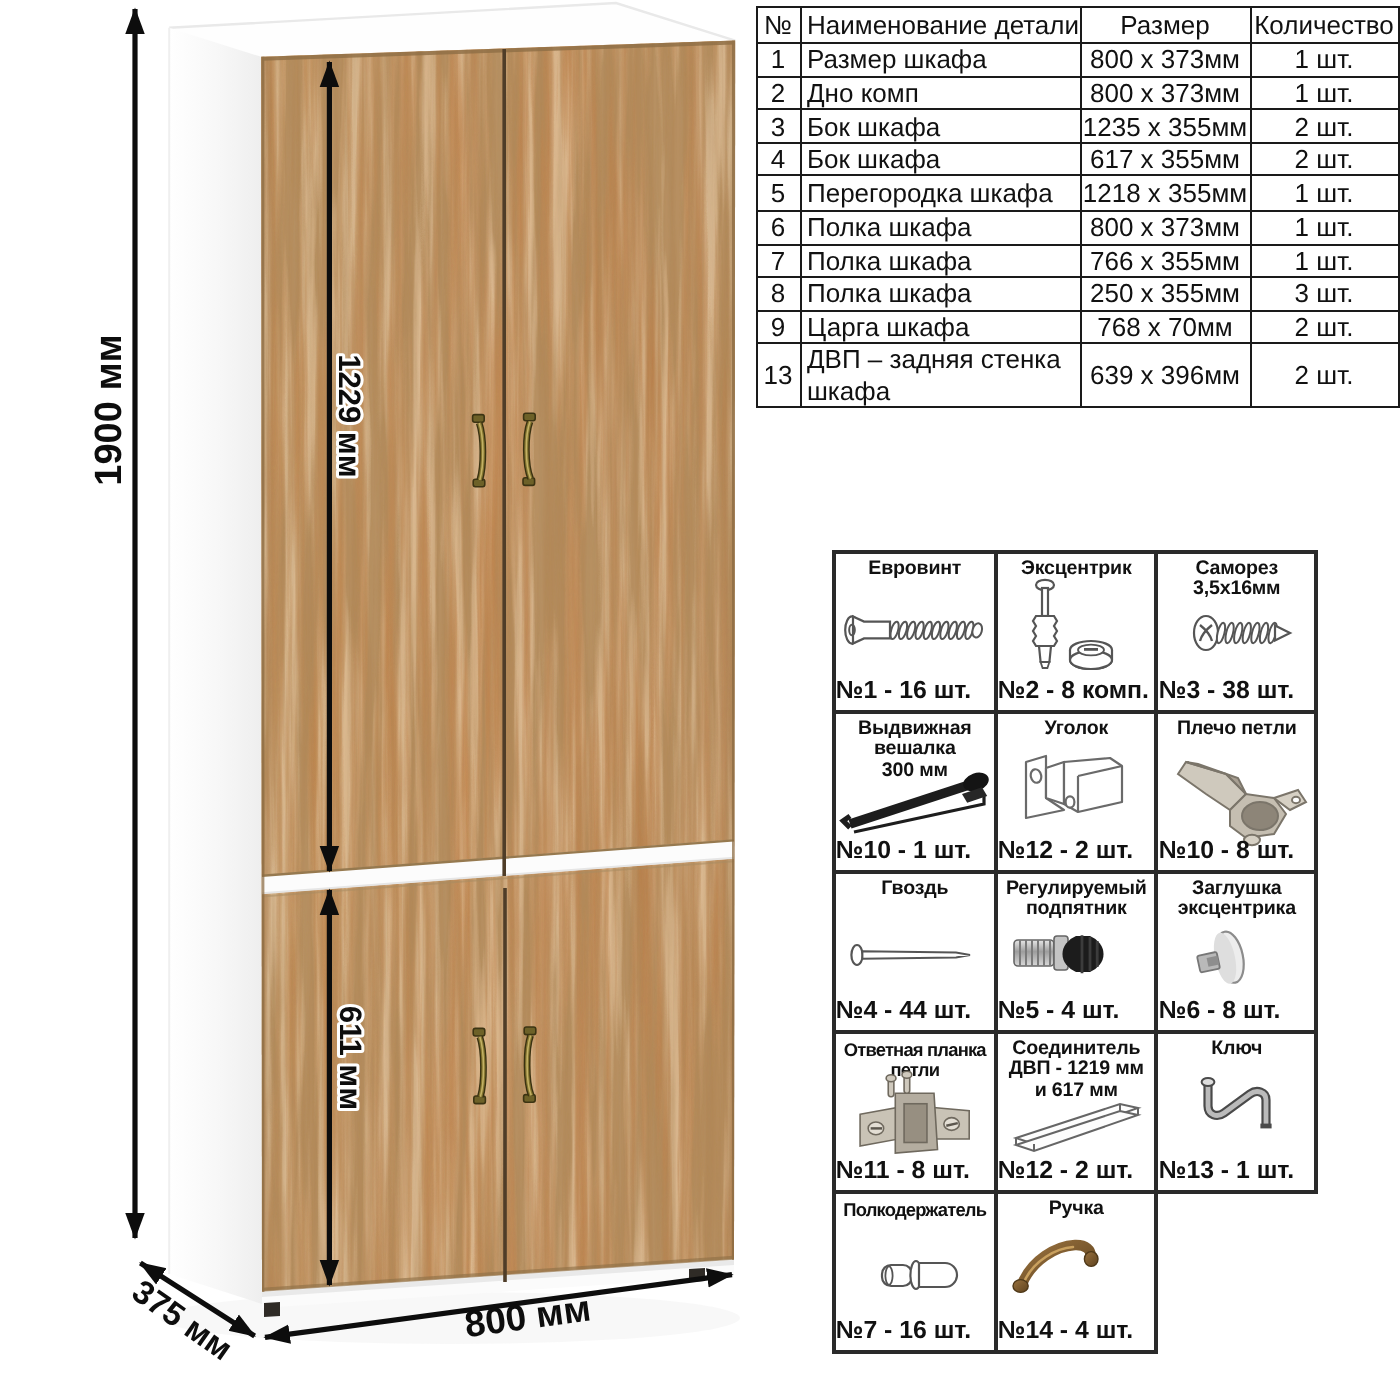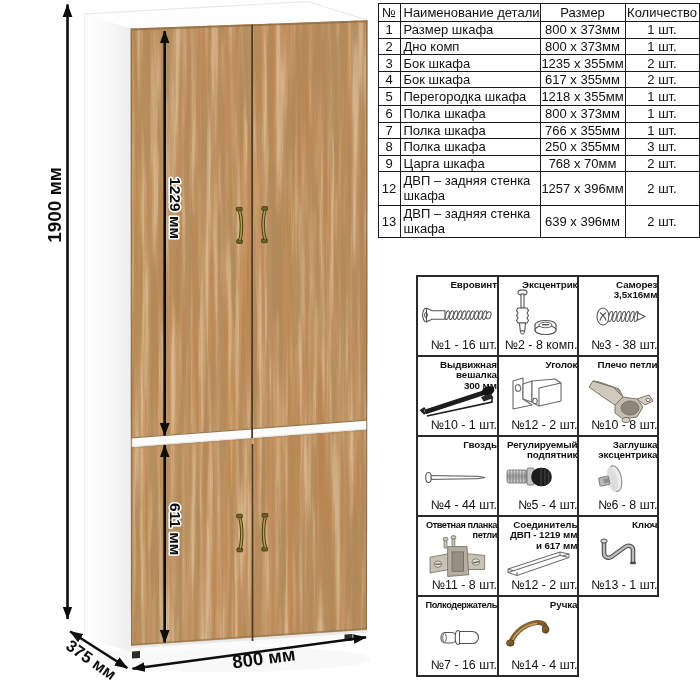--- a/index.html
+++ b/index.html
@@ -6,23 +6,23 @@
   font-family:"Liberation Sans",sans-serif;}
 #parts{position:absolute;left:377.5px;top:3px;border-collapse:collapse;table-layout:fixed;
   font-family:"Liberation Sans",sans-serif;font-size:13px;color:#111;}
 #parts td{border:1.8px solid #1a1a1a;padding:0 0 0 3px;overflow:hidden;line-height:15px;
   white-space:nowrap;}
 #parts td.c{text-align:center;padding:0;}
 #parts td.w{white-space:normal;line-height:15.5px;}
 #hw{position:absolute;left:415.9px;top:274.5px;border-collapse:collapse;table-layout:fixed;
   font-family:"Liberation Sans",sans-serif;color:#111;}
 #hw td{border:2px solid #2a2a2a;padding:0;position:relative;height:78px;}
-.t{position:absolute;top:3px;left:0;width:100%;text-align:right;font-weight:bold;
+.t{position:absolute;top:3px;left:0;width:100%;text-align:center;font-weight:bold;
    font-size:9.8px;line-height:10.6px;letter-spacing:-0.1px;}
-.n{position:absolute;bottom:2.5px;left:0;width:100%;text-align:right;font-weight:normal;
+.n{position:absolute;bottom:2.5px;left:0;width:100%;text-align:left;font-weight:bold;
    font-size:12.4px;white-space:nowrap;margin-top:18px;}
 .ic{position:absolute;}
 .t2{font-size:9.2px !important;letter-spacing:-0.4px !important;}
 </style></head>
 <body>
 <div id="page">
 
 <svg id="ward" width="700" height="700" viewBox="0 0 700 700" style="position:absolute;left:0;top:0">
 <defs>
   <linearGradient id="sideg" x1="0" y1="0" x2="1" y2="0">
@@ -220,26 +220,20 @@
           <td>Полка шкафа</td>
           <td class="c">250 x 355мм</td>
           <td class="c">3 шт.</td>
         </tr>
 <tr style="height:16.2px">
           <td class="c">9</td>
           <td>Царга шкафа</td>
           <td class="c">768 x 70мм</td>
           <td class="c">2 шт.</td>
         </tr>
-<tr style="height:33.7px">
-          <td class="c">12</td>
-          <td class="w">ДВП – задняя стенка шкафа</td>
-          <td class="c">1257 x 396мм</td>
-          <td class="c">2 шт.</td>
-        </tr>
 <tr style="height:31.9px">
           <td class="c">13</td>
           <td class="w">ДВП – задняя стенка шкафа</td>
           <td class="c">639 x 396мм</td>
           <td class="c">2 шт.</td>
         </tr>
 </tbody>
     </table>
 
 <table id="hw">

